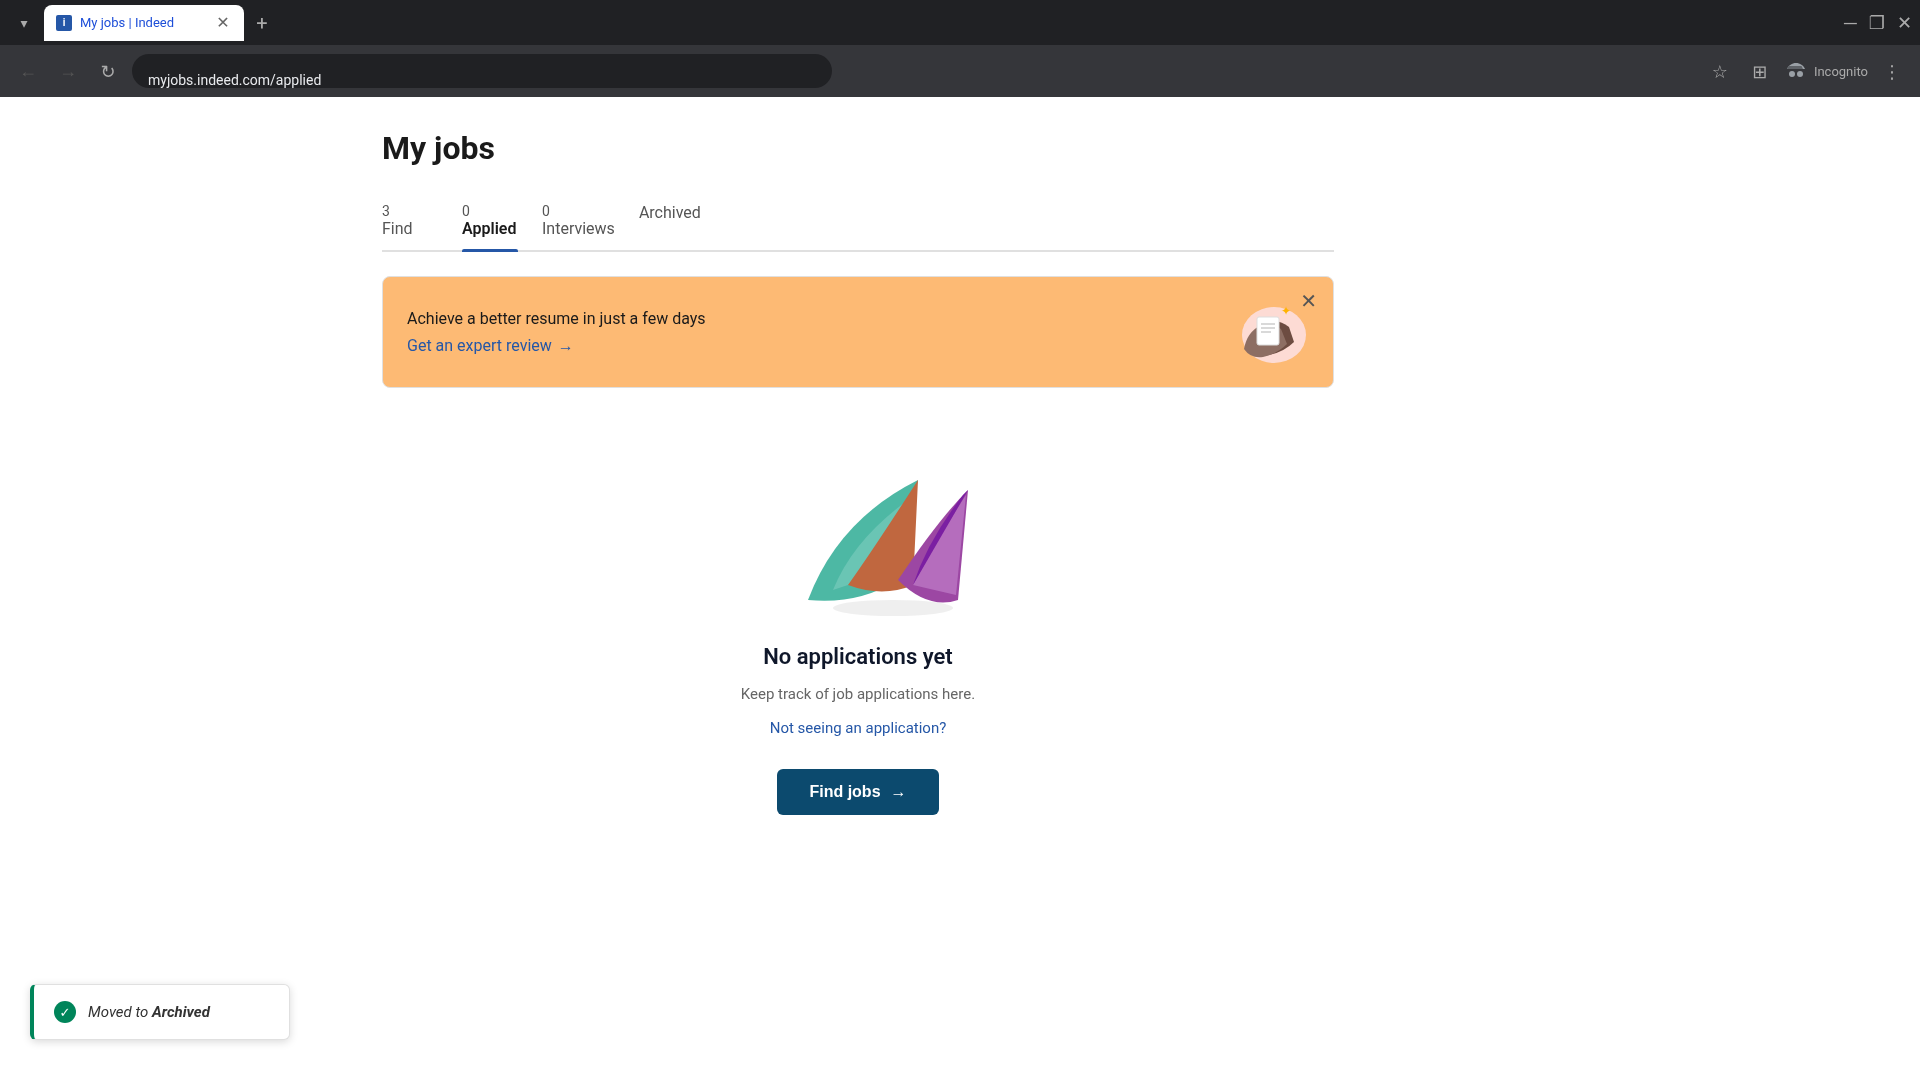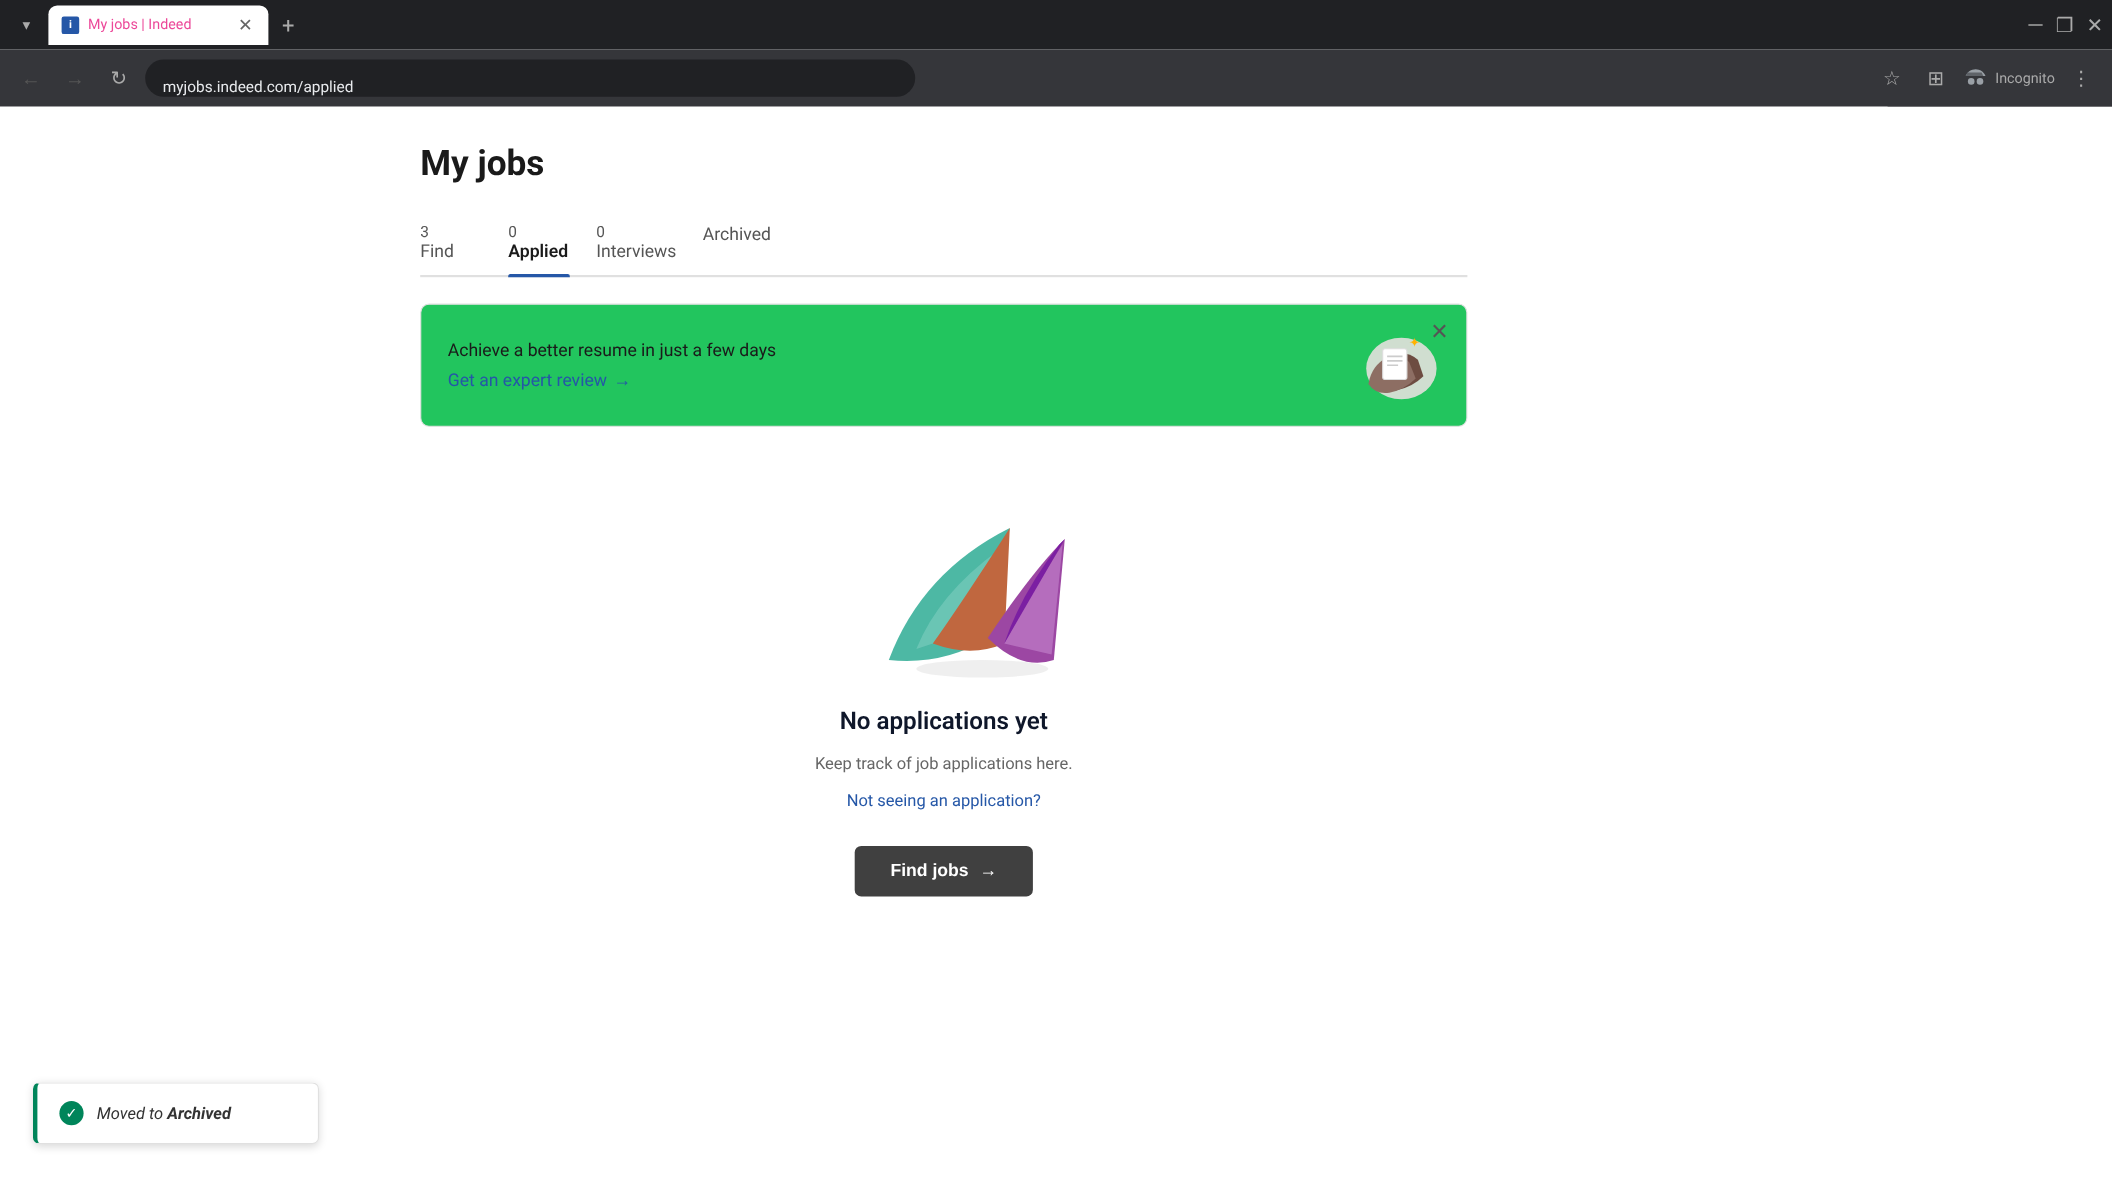--- a/index.html
+++ b/index.html
@@ -45,21 +45,21 @@
       border-radius: 2px;
       display: flex;
       align-items: center;
       justify-content: center;
       color: white;
       font-size: 10px;
       font-weight: bold;
     }
     .browser-tab .tab-title {
       font-size: 13px;
-      color: #ec4899;
+      color: #1d4ed8;
       flex: 1;
       white-space: nowrap;
       overflow: hidden;
       text-overflow: ellipsis;
     }
     .browser-tab .tab-close {
       color: #666;
       font-size: 16px;
       cursor: pointer;
       width: 18px;
@@ -221,21 +221,21 @@
     
     .banner {
       border: 1px solid #e0e0e0;
       border-radius: 8px;
       padding: 20px 24px;
       display: flex;
       align-items: center;
       justify-content: space-between;
       margin-bottom: 32px;
       position: relative;
-      background: #22c55e;
+      background: #fdba74;
     }
     .banner-content {
       display: flex;
       flex-direction: column;
       gap: 8px;
     }
     .banner-title {
       font-size: 16px;
       color: #1a1a1a;
       font-weight: 400;
@@ -290,21 +290,21 @@
       margin-bottom: 16px;
     }
     .not-seeing-link {
       color: #2557a7;
       font-size: 15px;
       text-decoration: none;
       margin-bottom: 32px;
       cursor: pointer;
     }
     .find-jobs-btn {
-      background: #404040;
+      background: #0c4a6e;
       color: #fff;
       border: none;
       border-radius: 6px;
       padding: 14px 32px;
       font-size: 16px;
       font-weight: 600;
       cursor: pointer;
       display: flex;
       align-items: center;
       gap: 10px;

